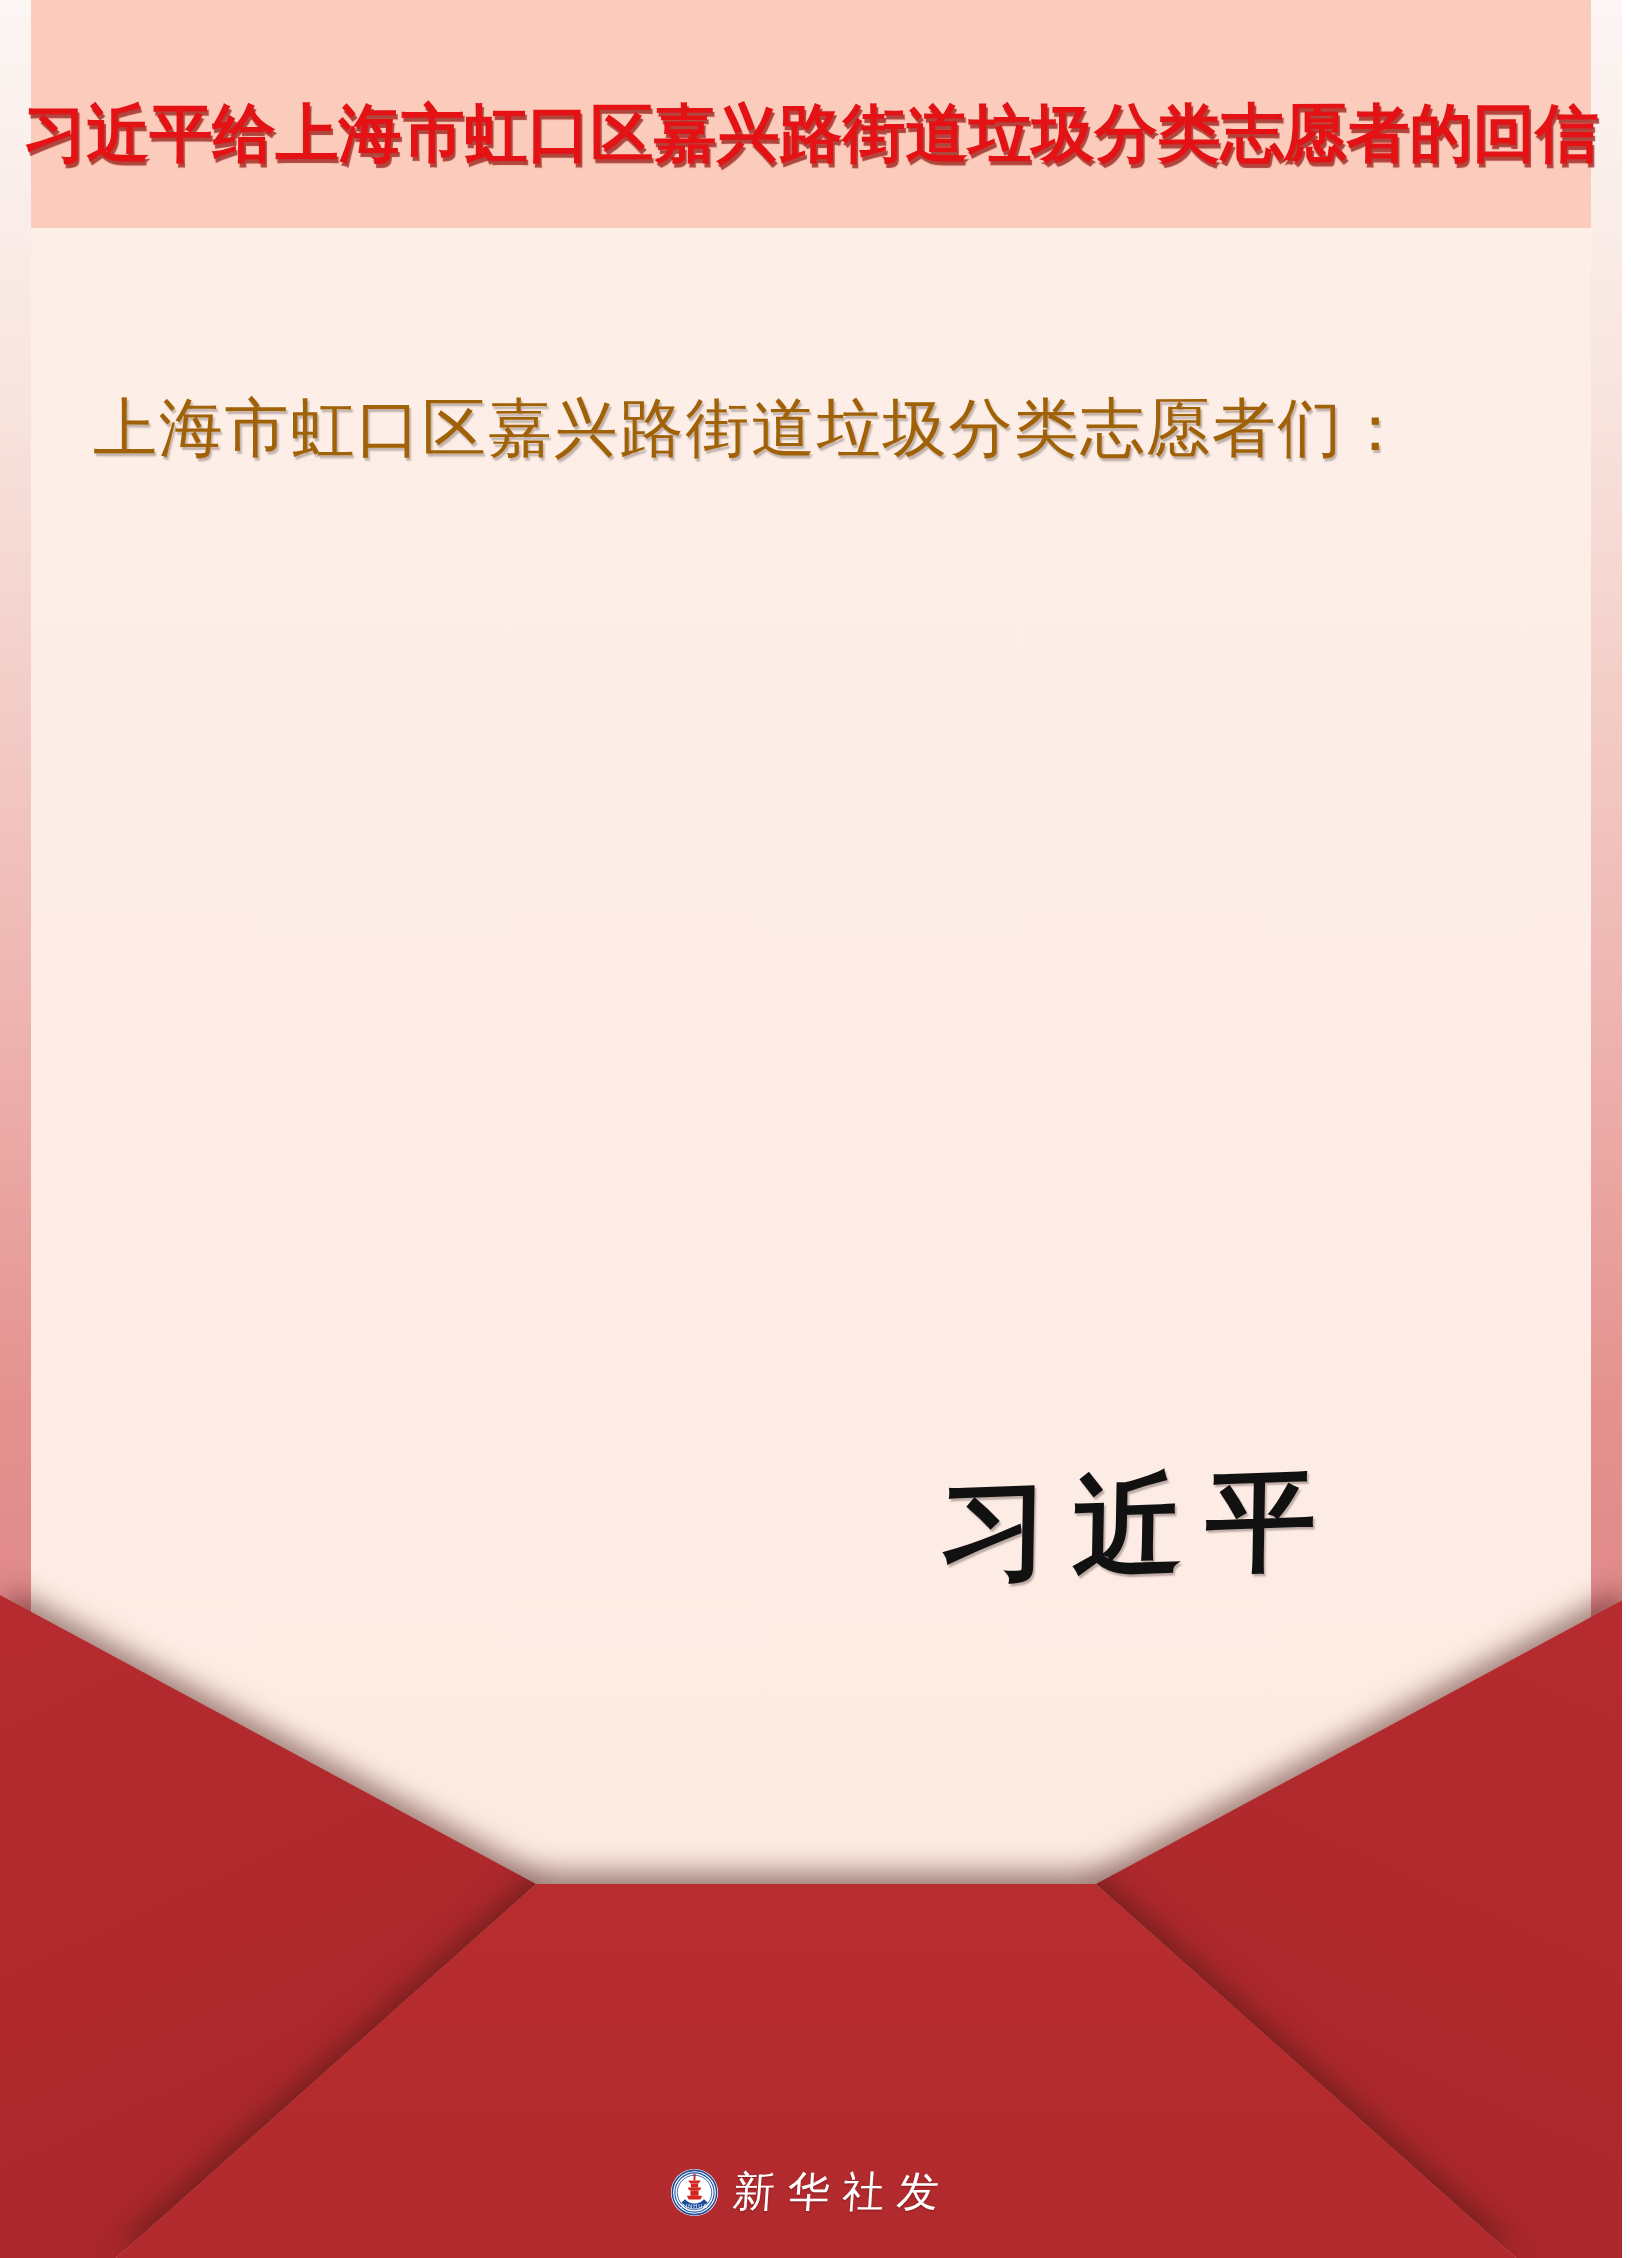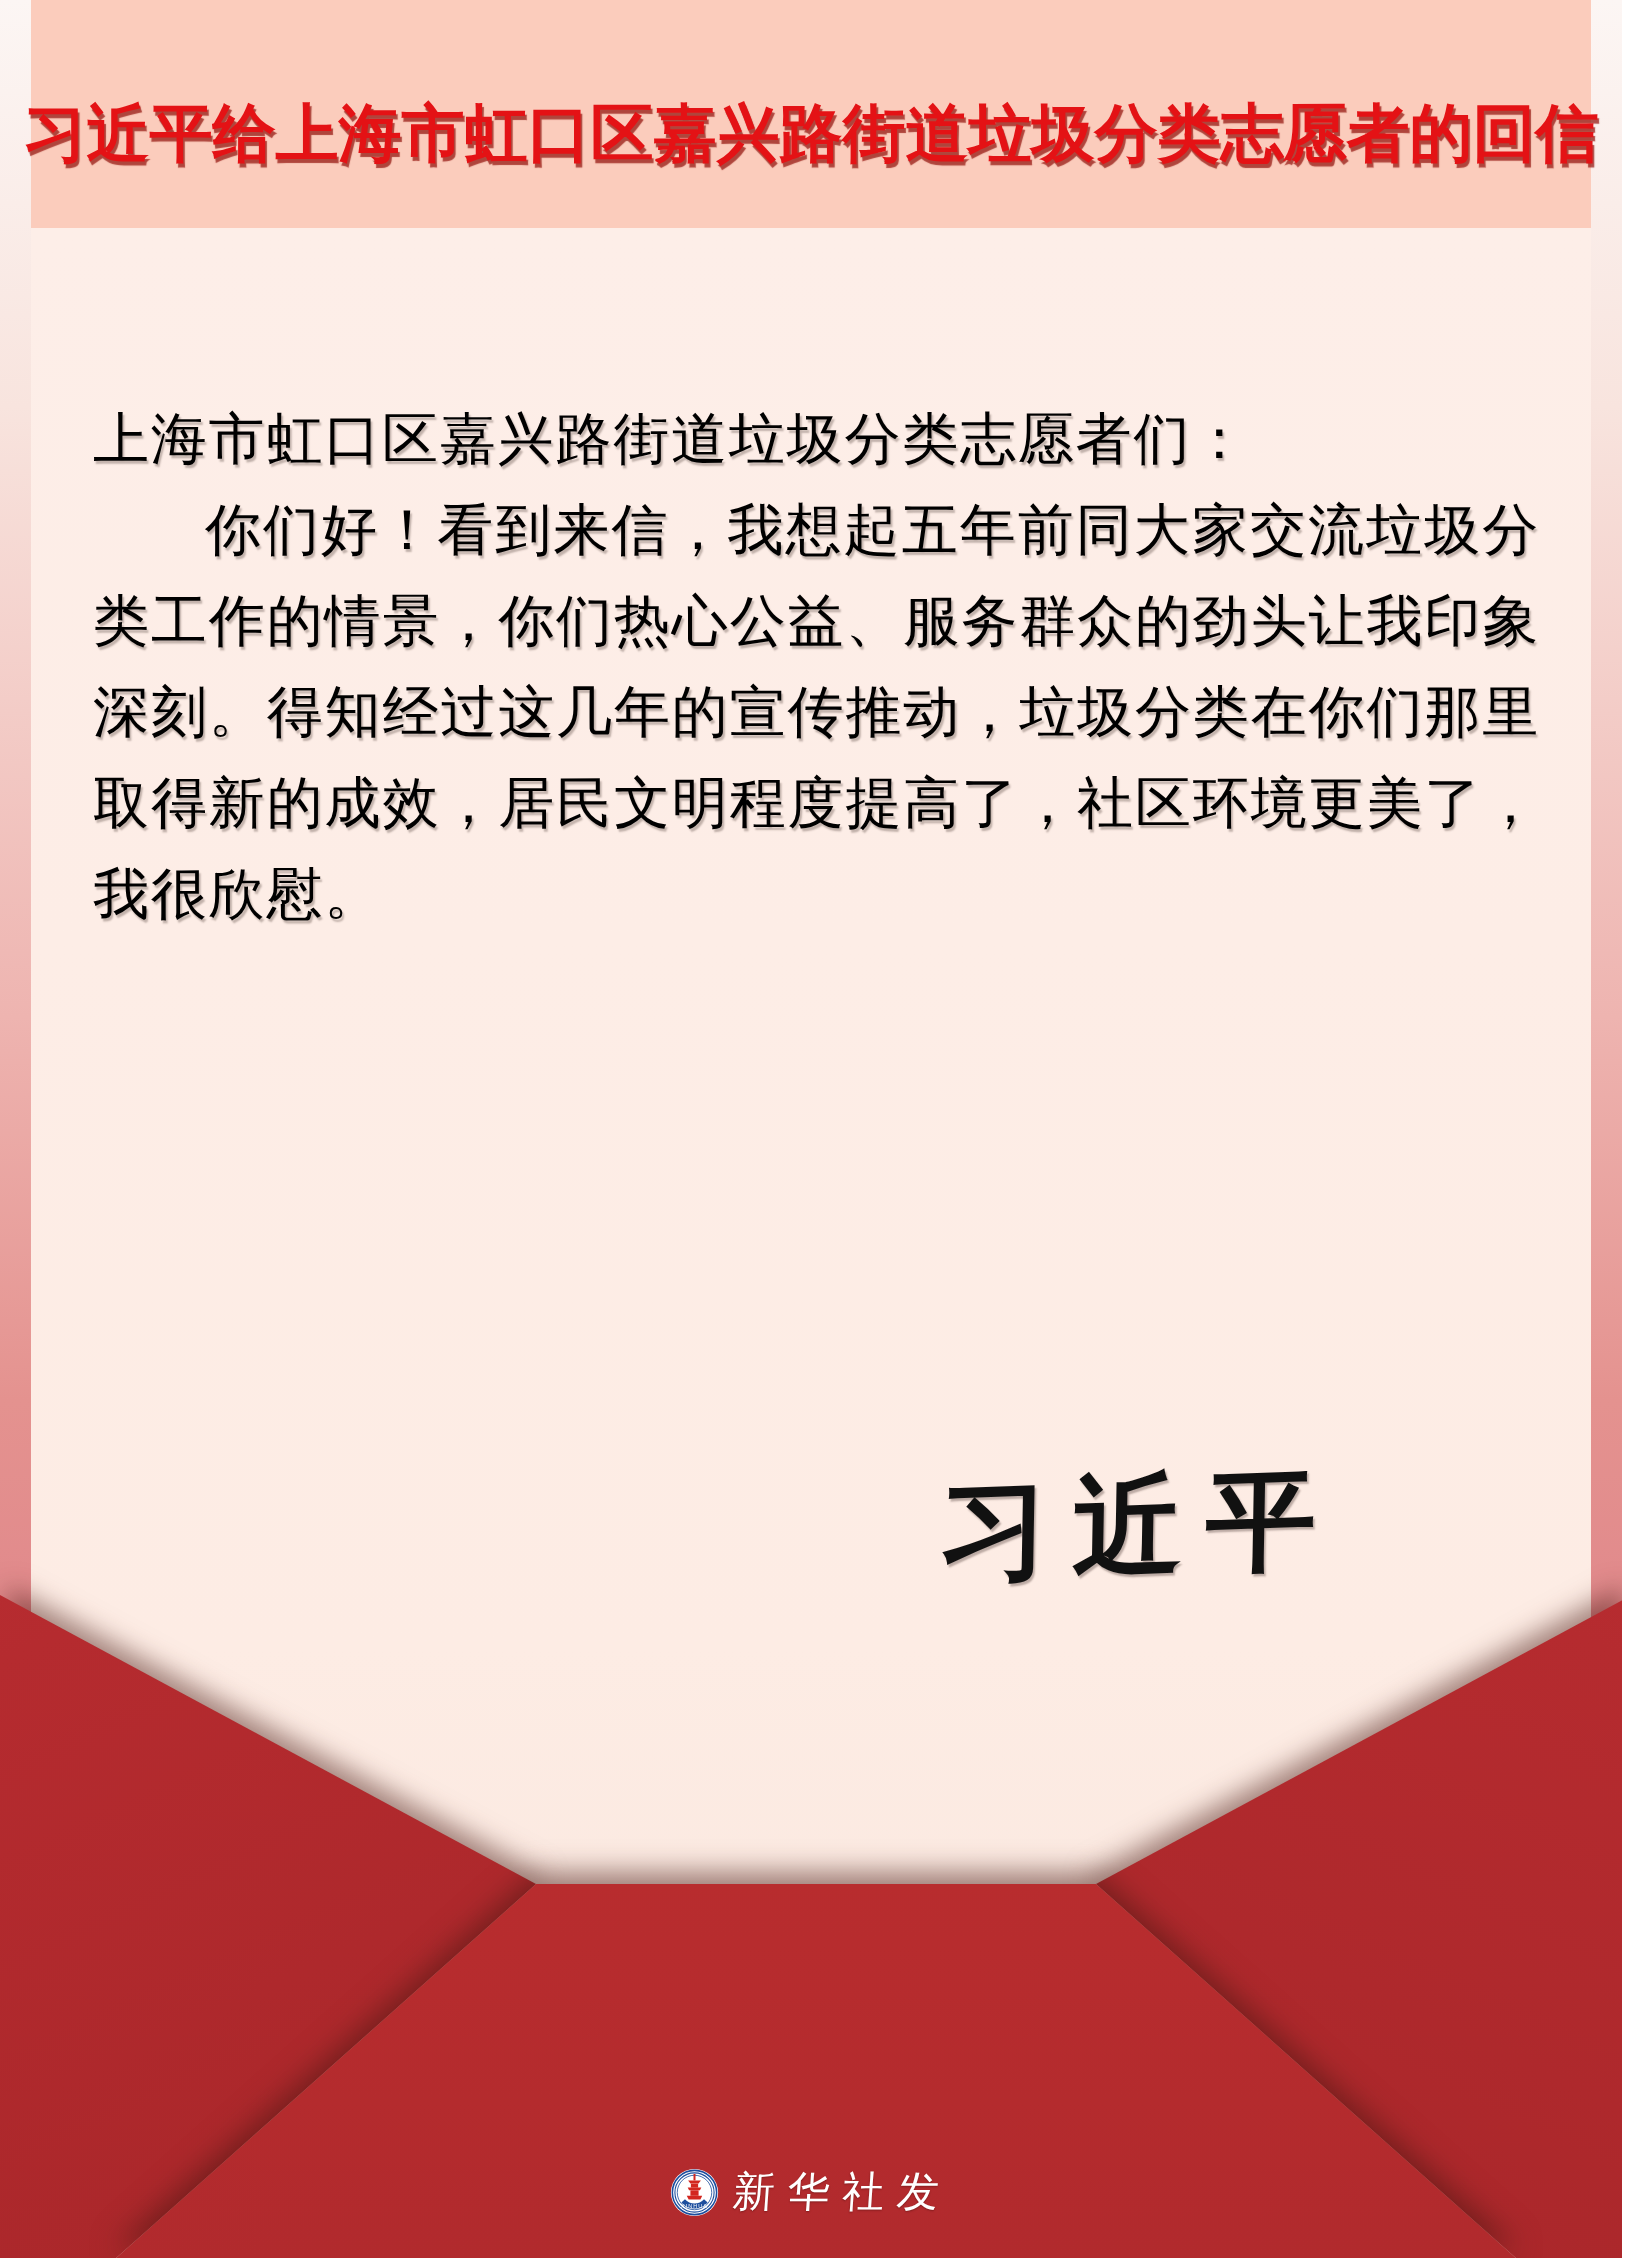--- a/index.html
+++ b/index.html
@@ -26,22 +26,22 @@
     font-size:63px;line-height:63px;font-weight:bold;
     color:#e41215;letter-spacing:0px;white-space:nowrap;
     text-shadow:1.8px 3.6px 0.9px rgba(150,24,18,0.75);
   }
   
   .paper{
     position:absolute;left:31px;right:31px;top:228px;bottom:0;
     background:linear-gradient(180deg,#fdeee8 0%,#fdece4 70%,#f9e6dd 100%);
   }
   .letter{
-    position:absolute;left:93px;top:394px;width:1447px;
-    font-size:56px;line-height:91px;color:#000000;
+    position:absolute;left:93px;top:383px;width:1447px;
+    font-size:64px;line-height:91px;color:#a16207;
     letter-spacing:1.8px;text-align:justify;
     text-shadow:1.8px 2.7px 1.8px rgba(40,20,15,0.28);
   }
   .letter p{margin:0;text-indent:2em;}
   .letter .salutation{text-indent:0;}
   
   .sig-block{
     position:absolute;left:859px;top:1467px;width:561px;
     text-align:center;color:#111;
   }
@@ -90,21 +90,20 @@
   <div class="edge-strip right"></div>
 
   <div class="banner">
     <h1>习近平给上海市虹口区嘉兴路街道垃圾分类志愿者的回信</h1>
   </div>
 
   <div class="paper"></div>
 
   <div class="letter">
     <p class="salutation">上海市虹口区嘉兴路街道垃圾分类志愿者们：</p>
-    <p>你们好！看到来信，我想起五年前同大家交流垃圾分类工作的情景，你们热心公益、服务群众的劲头让我印象深刻。得知经过这几年的宣传推动，垃圾分类在你们那里取得新的成效，居民文明程度提高了，社区环境更美了，我很欣慰。</p>
   </div>
 
   <div class="sig-block">
     <span class="sig-name">习近平</span>
   </div>
 
   <div class="flapL-w">
     <div class="flap flap-left"></div>
   </div>
   <div class="flapR-w">

